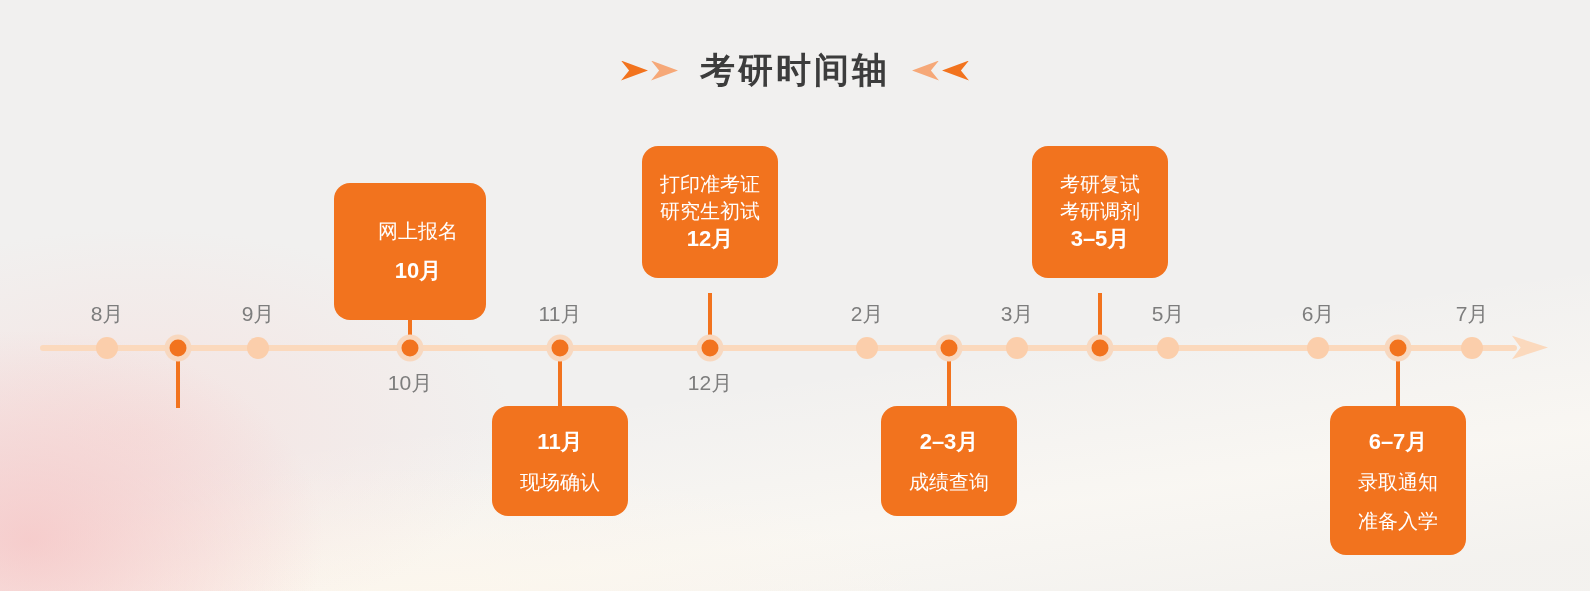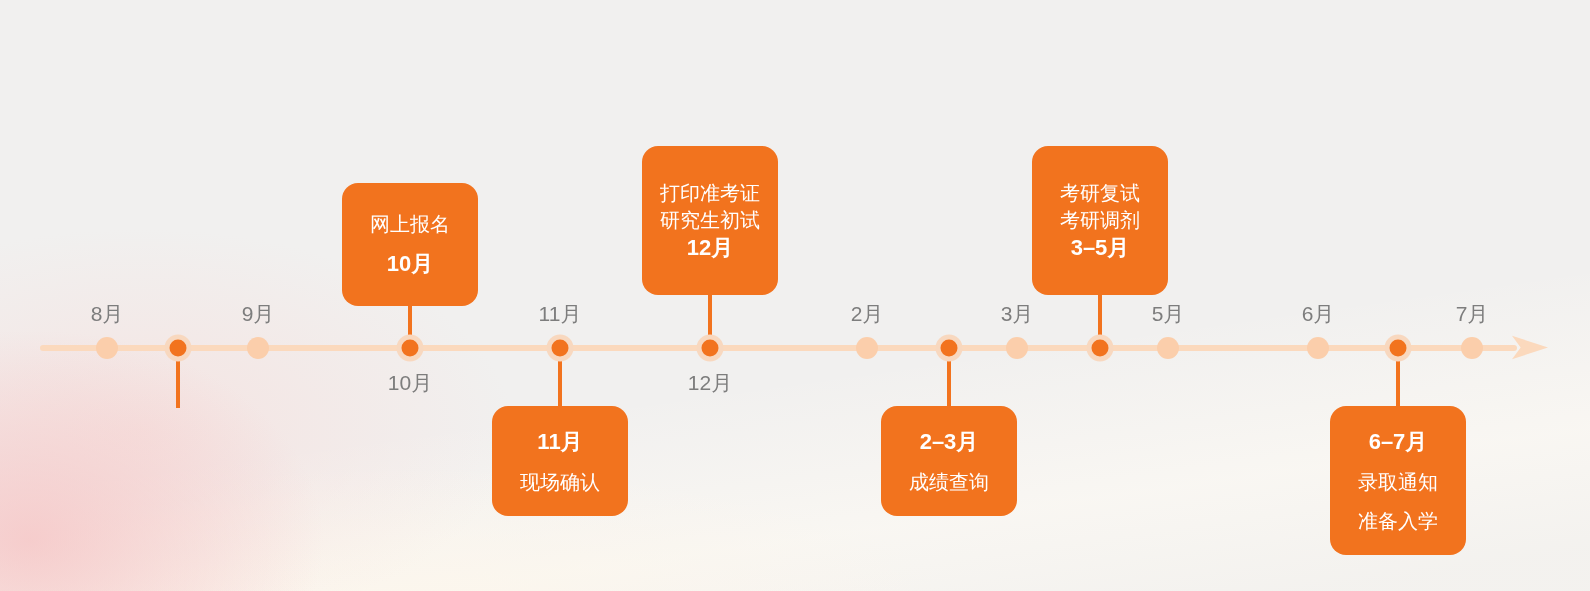--- a/index.html
+++ b/index.html
@@ -61,31 +61,42 @@
   .month.below{top:369px;}
   .stem{position:absolute;width:4px;background:var(--accent_orange);}
   .stem.above{top:293px;height:55px;}
   .stem.below{top:348px;height:60px;}
   .card{
     position:absolute;transform:translateX(-50%);width:136px;
     background:var(--accent_orange);border-radius:16px;color:var(--card_text);
     display:flex;flex-direction:column;align-items:center;justify-content:center;
     row-gap:19px;text-align:center;
   }
-  .card.above.lines-2{top:183px;height:123px;}
-  .card.above.lines-3{top:146px;height:149px;gap:7px;}
+  .card.above.lines-2{top:183px;height:137px;padding-left:16px;}
+  .card.above.lines-3{top:146px;height:132px;gap:7px;}
   .card.below.lines-2{top:406px;height:110px;}
   .card.below.lines-3{top:406px;height:149px;}
   .card-line{font-size:20px;line-height:1;white-space:nowrap;}
   .card-line.bold{font-size:22px;font-weight:bold;}
 </style>
 </head>
 <body>
 
 <div class="stage">
+  <header class="title-row">
+    <span class="arrows">
+      <i class="arr right dark"></i>
+      <i class="arr right light"></i>
+    </span>
+    <h1>考研时间轴</h1>
+    <span class="arrows">
+      <i class="arr left light"></i>
+      <i class="arr left dark"></i>
+    </span>
+  </header>
 
   <div class="timeline" id="timeline">
     <div class="axis-line"></div>
     <div class="axis-arrow"></div>
 
   <div class="dot minor" style="left: 107px;"></div>
       <div class="month above" style="left: 107px;">8月</div>
       <div class="stem below" style="left: 176px;"></div>
       <div class="dot major" style="left: 178px;"></div>
       <div class="dot minor" style="left: 258px;"></div>

